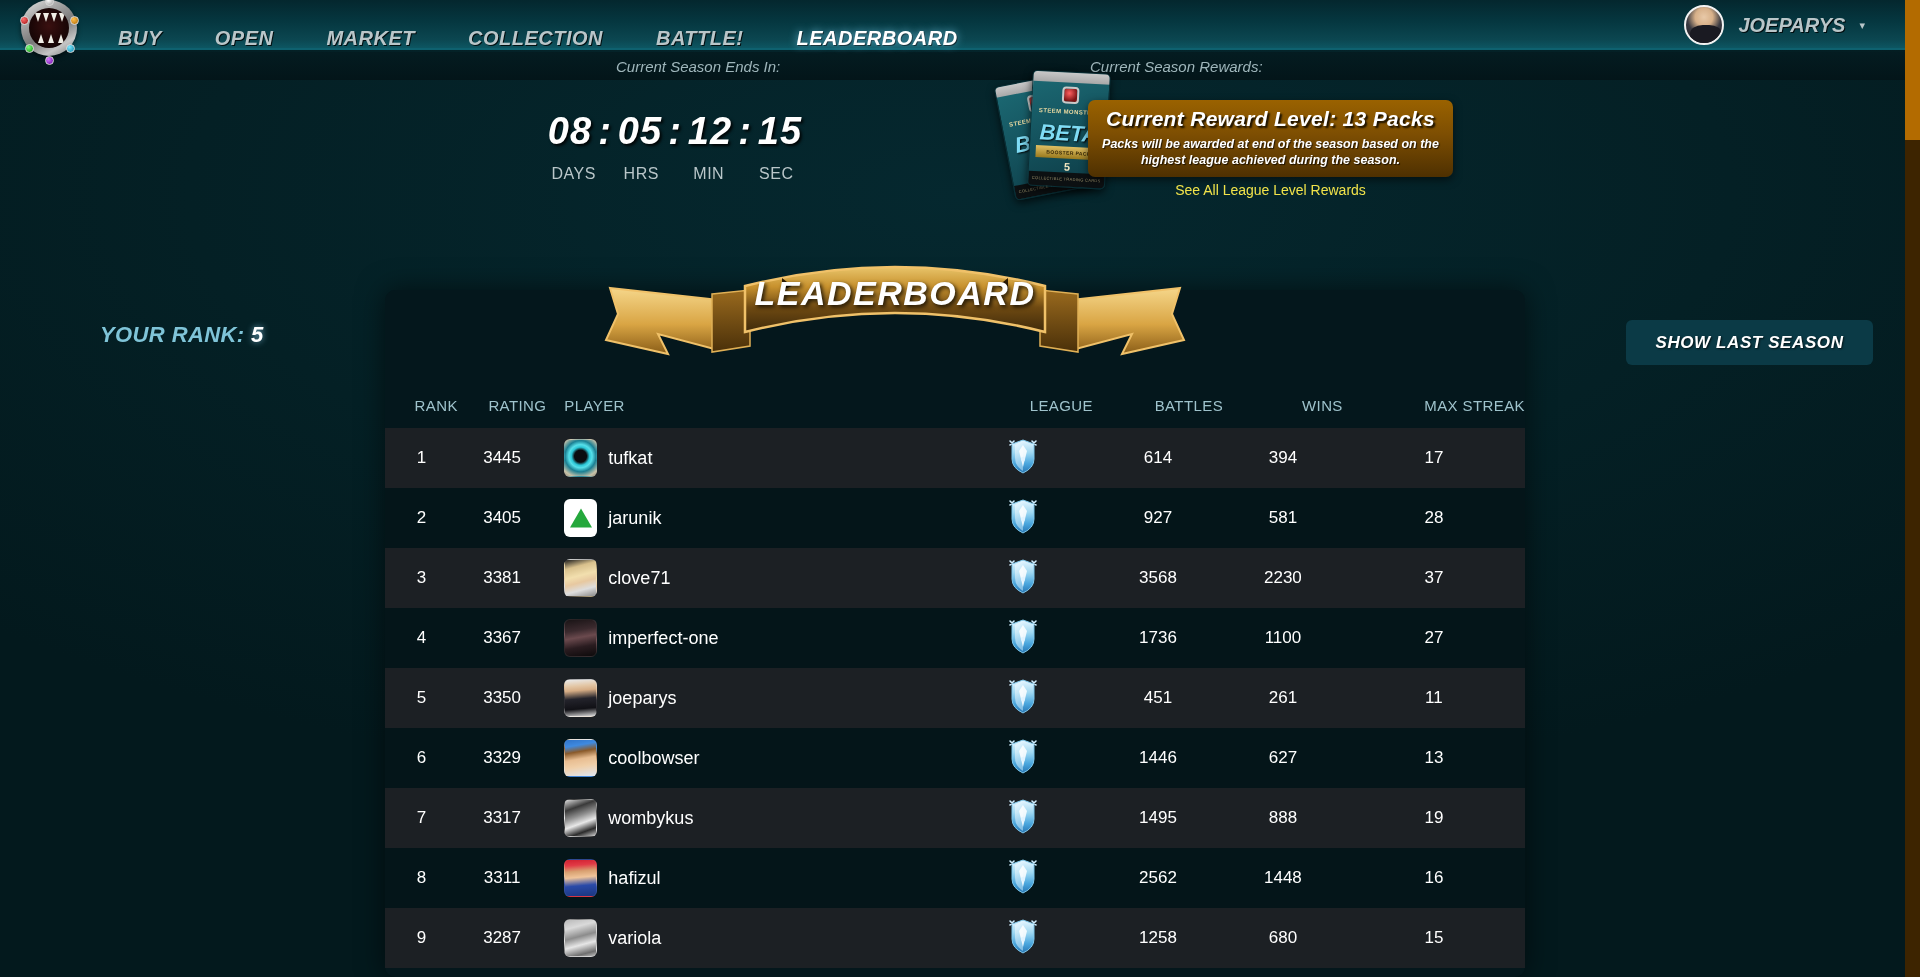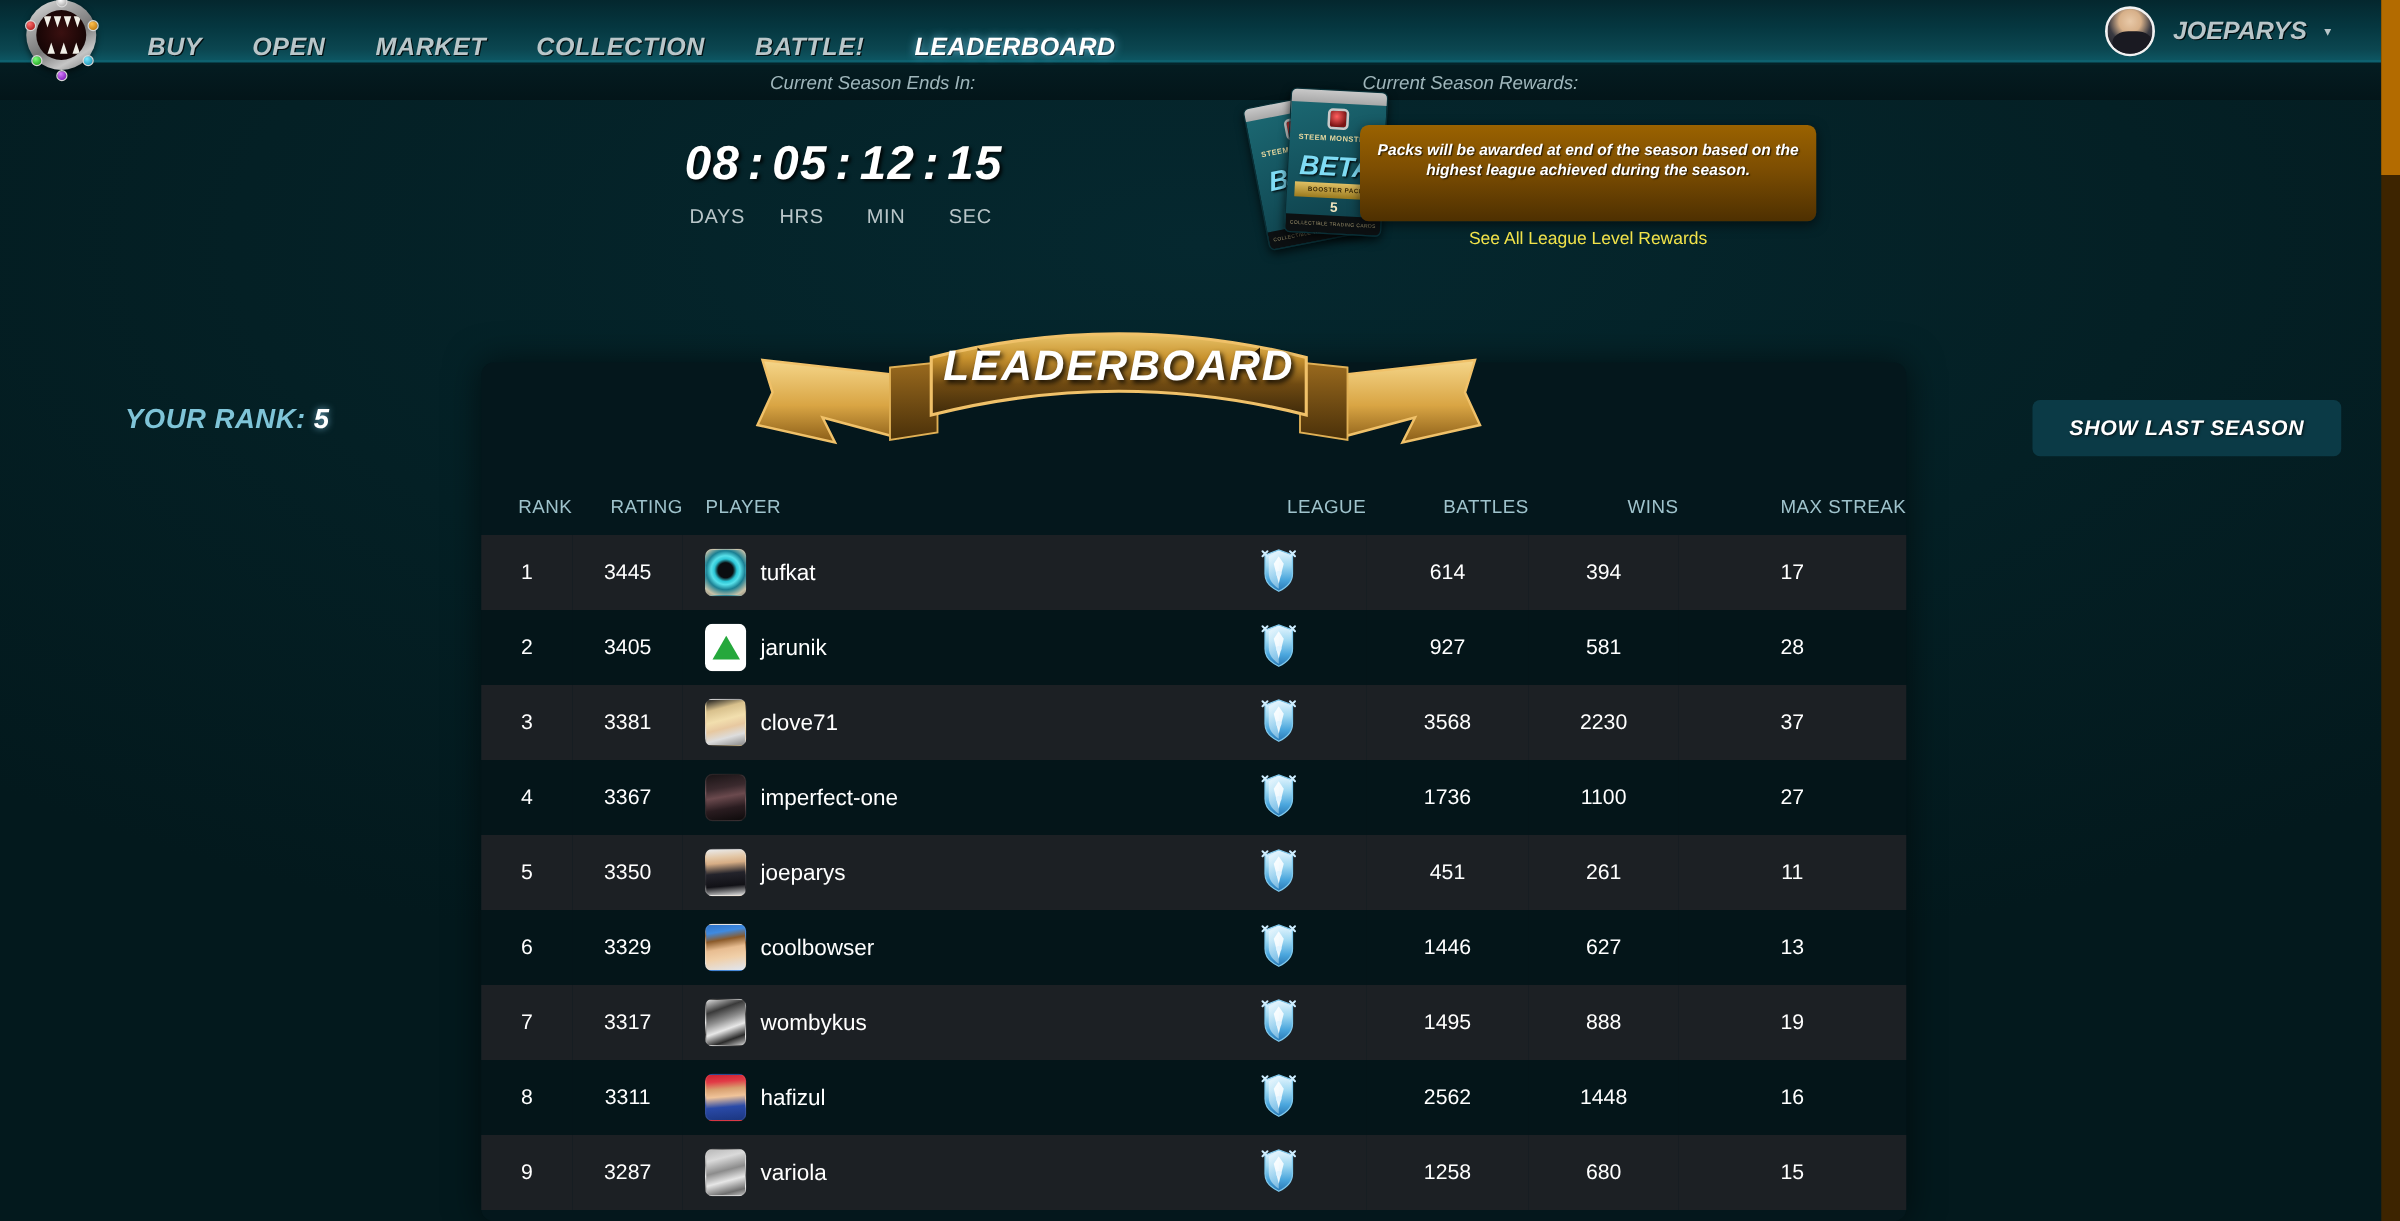--- a/index.html
+++ b/index.html
@@ -89,21 +89,21 @@
     width: 9px; height: 9px;
     border-radius: 50%;
     border: 1px solid #d8d8d8;
   }
 
   .nav-links {
     position: absolute;
     left: 100px;
     display: flex;
     align-items: center;
-    gap: 4px;
+    gap: 17px;
     height: 65px;
     margin-top: 28px;
   }
   .nav-link {
     font-size: 20px;
     font-weight: bold;
     font-style: italic;
     letter-spacing: .5px;
     color: #b9c6c9;
     text-shadow: 1px 1px 0 rgba(0,0,0,.8);
@@ -547,20 +547,21 @@
       <div class="pack-gem"></div>
       <div class="pack-brand">STEEM MONSTERS</div>
       <div class="pack-beta">BETA</div>
       <div class="pack-ribbon">BOOSTER PACK</div>
       <div class="pack-num">5</div>
       <div class="pack-foot">COLLECTIBLE TRADING CARDS</div>
     </div>
   </div>
 
   <div class="reward-box">
+    <div class="reward-title">Current Reward Level: 13 Packs</div>
     <div class="reward-sub">Packs will be awarded at end of the season based on the highest league achieved during the season.</div>
   </div>
 
   <div class="reward-link">See All League Level Rewards</div>
 </div>
 
 <div class="lb-card"></div>
 
 <div class="your-rank">
   <span>YOUR RANK:</span>

